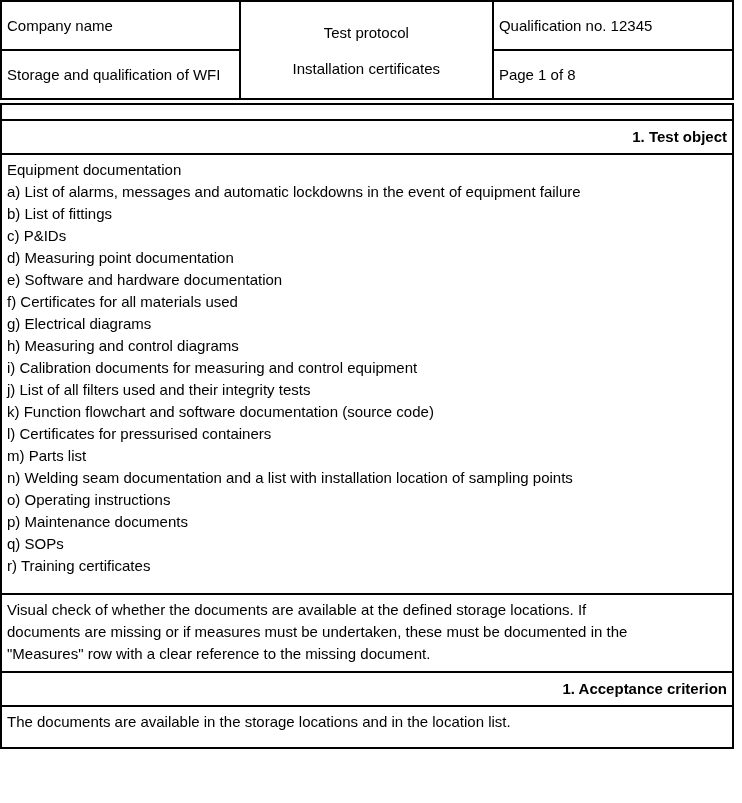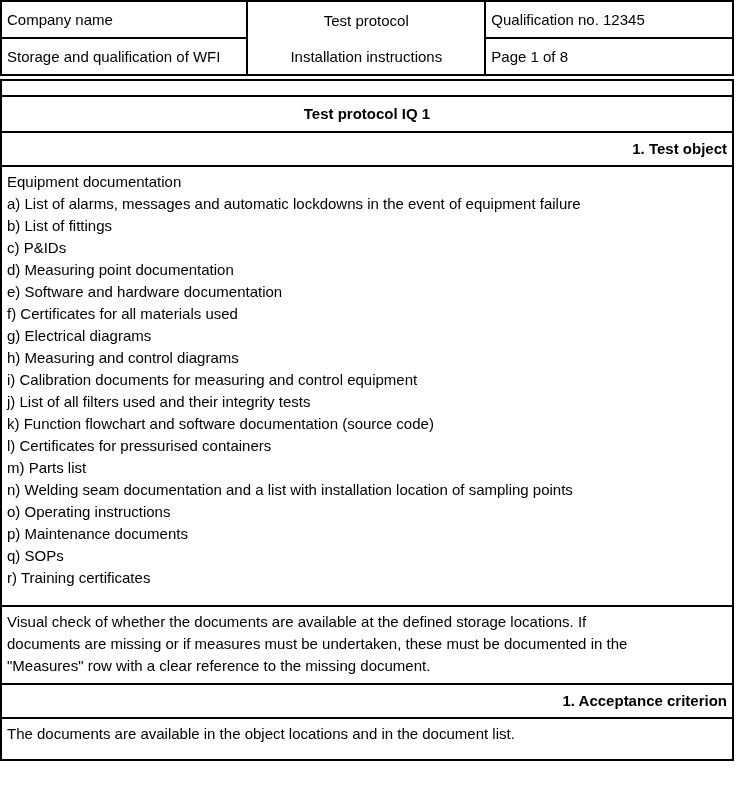--- a/index.html
+++ b/index.html
@@ -22,21 +22,21 @@
     table-layout: fixed;
   }
   td {
     border: 2px solid #000000;
     vertical-align: middle;
     padding: 0 5px;
   }
   
   .header-table td { height: 33px; }
   .header-table .cell-left  { text-align: left; width: 33.2%; }
-  .header-table .cell-mid   { text-align: center; width: 33.4%; padding: 0; }
+  .header-table .cell-mid   { text-align: center; width: 33.4%; padding: 12px; }
   .header-table .cell-right { width: 33.4%; }
   .mid-stack {
     display: flex;
     flex-direction: column;
     height: 72px;
   }
   .mid-stack > div {
     flex: 1;
     display: flex;
     align-items: center;
@@ -72,41 +72,38 @@
 
 <div class="page">
 
   <table class="header-table">
     <tbody>
       <tr>
         <td class="cell-left">Company name</td>
         <td class="cell-mid" rowspan="2">
           <div class="mid-stack">
             <div>Test protocol</div>
-            <div>Installation instructions</div>
+            <div>Installation certificates</div>
           </div>
         </td>
         <td class="cell-right">Qualification no. 12345</td>
       </tr>
       <tr>
         <td class="cell-left">Storage and qualification of WFI</td>
         <td class="cell-right">Page 1 of 8</td>
       </tr>
     </tbody>
   </table>
 
   <table class="main-table">
     <tbody>
       <tr class="spacer-row">
         <td></td>
       </tr>
 
-      <tr class="title-row">
-        <td>Test protocol IQ 1</td>
-      </tr>
 
       <tr class="sec-head">
         <td>1. Test object</td>
       </tr>
       <tr class="sec-body">
         <td>Equipment documentation
 a) List of alarms, messages and automatic lockdowns in the event of equipment failure
 b) List of fittings
 c) P&amp;IDs
 d) Measuring point documentation
@@ -129,18 +126,18 @@
       <tr class="sec-body tight">
         <td>Visual check of whether the documents are available at the defined storage locations. If
 documents are missing or if measures must be undertaken, these must be documented in the
 "Measures" row with a clear reference to the missing document.</td>
       </tr>
 
       <tr class="sec-head">
         <td>1. Acceptance criterion</td>
       </tr>
       <tr class="sec-body short">
-        <td>The documents are available in the object locations and in the document list.</td>
+        <td>The documents are available in the storage locations and in the location list.</td>
       </tr>
     </tbody>
   </table>
 
 </div>
 
 </body></html>

